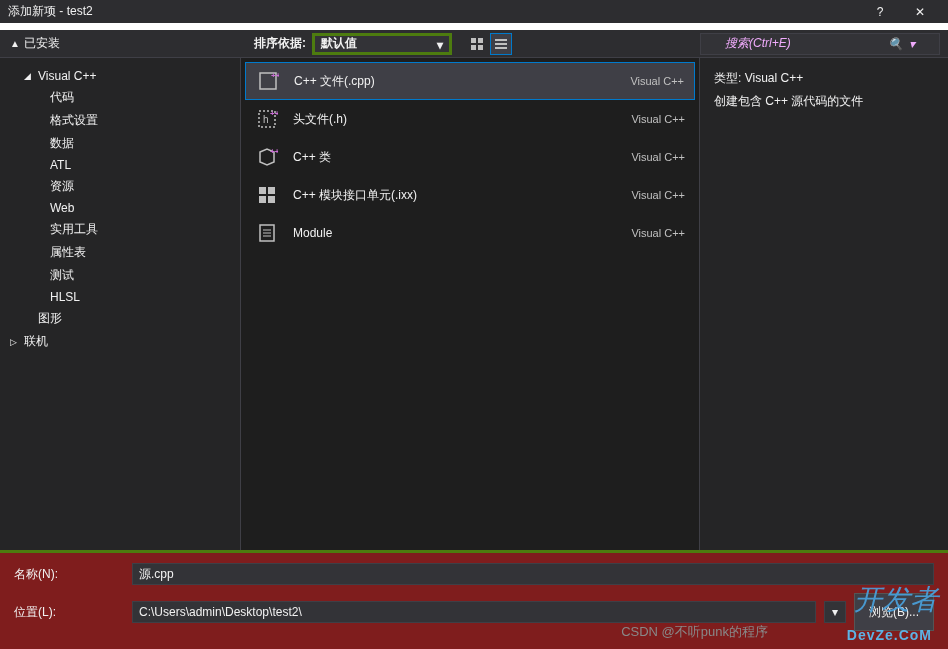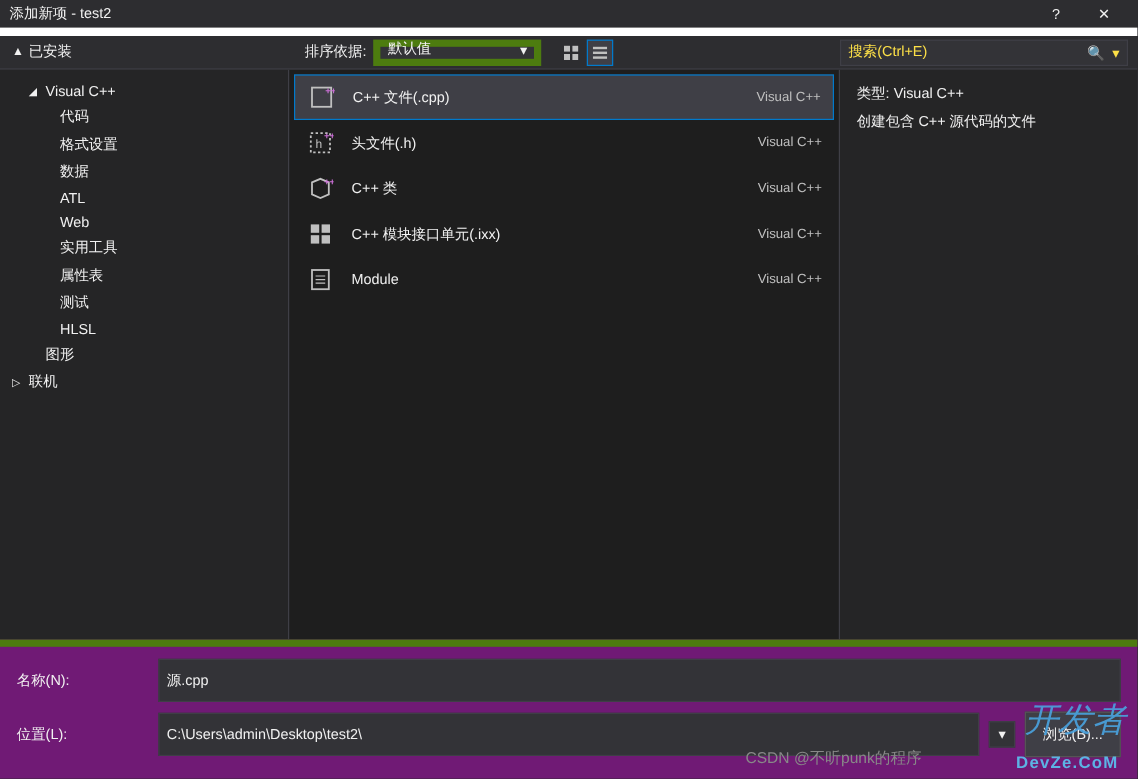--- a/index.html
+++ b/index.html
@@ -3,46 +3,46 @@
 <meta charset="utf-8">
 <style>
 * { margin: 0; padding: 0; box-sizing: border-box; font-family: "Microsoft YaHei", "Segoe UI", sans-serif; }
 body { background: #2d2d30; color: #f1f1f1; width: 948px; height: 649px; overflow: hidden; font-size: 12px; display: flex; flex-direction: column; }
 .titlebar { height: 30px; background: #2d2d30; display: flex; align-items: center; padding: 0 8px; border-bottom: 7px solid #ffffff; }
 .titlebar .title { flex: 1; font-size: 12px; color: #f1f1f1; }
 .titlebar .btn { width: 40px; height: 30px; display: flex; align-items: center; justify-content: center; color: #f1f1f1; cursor: default; }
 .toolbar { height: 28px; background: #2d2d30; display: flex; align-items: center; border-bottom: 1px solid #3f3f46; }
 .toolbar-left { width: 240px; padding-left: 10px; display: flex; align-items: center; gap: 4px; }
 .toolbar-left .triangle { font-size: 10px; }
-.toolbar-mid { display: flex; align-items: center; gap: 6px; padding-left: 14px; }
-.sort-select { background: #333337; border: 6px solid #4d7c0f; color: #f1f1f1; height: 22px; width: 140px; padding: 0 6px; display: flex; align-items: flex-end; justify-content: space-between; }
+.toolbar-mid { display: flex; align-items: center; gap: 6px; padding-left: 14px; font-weight: bold; }
+.sort-select { background: #333337; border: 3px solid #4d7c0f; color: #f1f1f1; height: 22px; width: 140px; padding: 0 6px; display: flex; align-items: flex-end; justify-content: space-between; }
 .view-btns { display: flex; gap: 2px; margin-left: 8px; }
 .view-btn { width: 22px; height: 22px; display: flex; align-items: center; justify-content: center; border: 1px solid transparent; }
 .view-btn.active { border: 1px solid #007acc; background: #3f3f46; }
 .toolbar-right { margin-left: auto; width: 248px; display: flex; align-items: center; padding-right: 8px; }
-.search-box { flex: 1; background: #333337; border: 1px solid #3f3f46; height: 22px; display: flex; align-items: center; padding: 0 6px; color: #fde047; gap: 6px; }
+.search-box { flex: 1; background: #333337; border: 1px solid #3f3f46; height: 22px; display: flex; align-items: center; padding: 0 24px; color: #f0abfc; gap: 6px; font-style: italic; }
 .search-box .mag { margin-left: auto; }
 .main { flex: 1; display: flex; overflow: hidden; }
 .sidebar { width: 240px; background: #252526; padding: 8px 0; overflow-y: auto; }
 .tree-item { padding: 3px 0 3px 10px; display: flex; align-items: center; gap: 4px; cursor: default; color: #f1f1f1; }
 .tree-item.lvl1 { padding-left: 24px; }
 .tree-item.lvl2 { padding-left: 50px; }
 .tree-item .tri { font-size: 9px; width: 10px; }
 .center { flex: 1; background: #1e1e1e; border-left: 1px solid #3f3f46; border-right: 1px solid #3f3f46; padding: 4px; overflow-y: auto; }
 .tpl-row { height: 38px; display: flex; align-items: center; padding: 0 10px; gap: 14px; cursor: default; }
 .tpl-row.selected { background: #3f3f46; border: 1px solid #007acc; }
 .tpl-row .icon { width: 24px; height: 24px; display: flex; align-items: center; justify-content: center; }
 .tpl-row .name { flex: 1; color: #f1f1f1; }
 .tpl-row .lang { color: #c0c0c0; font-size: 11px; }
 .rightpane { width: 248px; background: #252526; padding: 12px 14px; font-size: 12px; }
 .rightpane .line { margin-bottom: 6px; color: #f1f1f1; }
-.bottom { background: #701a75; padding: 10px 14px; border-top: 6px solid #4d7c0f; }
+.bottom { background: #7f1d1d; padding: 10px 14px; border-top: 3px solid #4d7c0f; }
 .form-row { display: flex; align-items: center; margin-bottom: 8px; gap: 8px; }
 .form-row label { width: 110px; color: #f1f1f1; }
-.form-row input { flex: 1; background: #333337; border: 1px solid #3f3f46; color: #f1f1f1; height: 36px; padding: 0 6px; font-size: 12px; }
+.form-row input { flex: 1; background: #333337; border: 1px solid #3f3f46; color: #f1f1f1; height: 22px; padding: 0 6px; font-size: 12px; }
 .form-row .dd { width: 22px; height: 22px; background: #333337; border: 1px solid #3f3f46; display: flex; align-items: center; justify-content: center; }
 .btn-browse { background: #3f3f46; border: 1px solid #555; color: #f1f1f1; height: 38px; padding: 0 14px; font-size: 12px; }
 .watermark { position: absolute; right: 10px; bottom: 30px; font-size: 28px; color: #4aa3df; font-style: italic; font-weight: normal; pointer-events: none; opacity: 0.9; font-family: "STXingkai","KaiTi",serif; }
 .watermark2 { position: absolute; right: 180px; bottom: 8px; color: #888; font-size: 13px; pointer-events: none; }
 .watermark3 { position: absolute; right: 16px; bottom: 6px; color: #5cb3e4; font-size: 14px; font-weight: bold; pointer-events: none; font-family: Arial; letter-spacing: 1px; }
 svg { display: block; }
 </style>
 </head>
 <body>
 
@@ -94,20 +94,21 @@
   <div class="sidebar">
     <div class="tree-item lvl1">
       <span class="tri">◢</span>
       <span>Visual C++</span>
     </div>
     <div id="tree-children">
         <div class="tree-item lvl2">代码</div>
         <div class="tree-item lvl2">格式设置</div>
         <div class="tree-item lvl2">数据</div>
         <div class="tree-item lvl2">ATL</div>
+        <div class="tree-item lvl2">资源</div>
         <div class="tree-item lvl2">Web</div>
         <div class="tree-item lvl2">实用工具</div>
         <div class="tree-item lvl2">属性表</div>
         <div class="tree-item lvl2">测试</div>
         <div class="tree-item lvl2">HLSL</div>
       </div>
     <div class="tree-item lvl1">
       <span class="tri"></span>
       <span>图形</span>
     </div>

